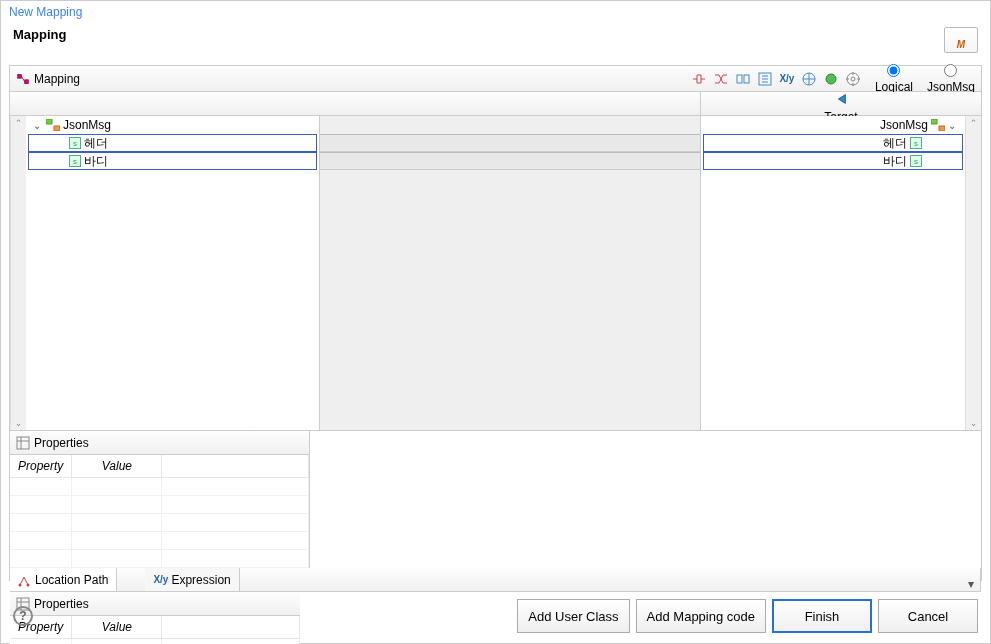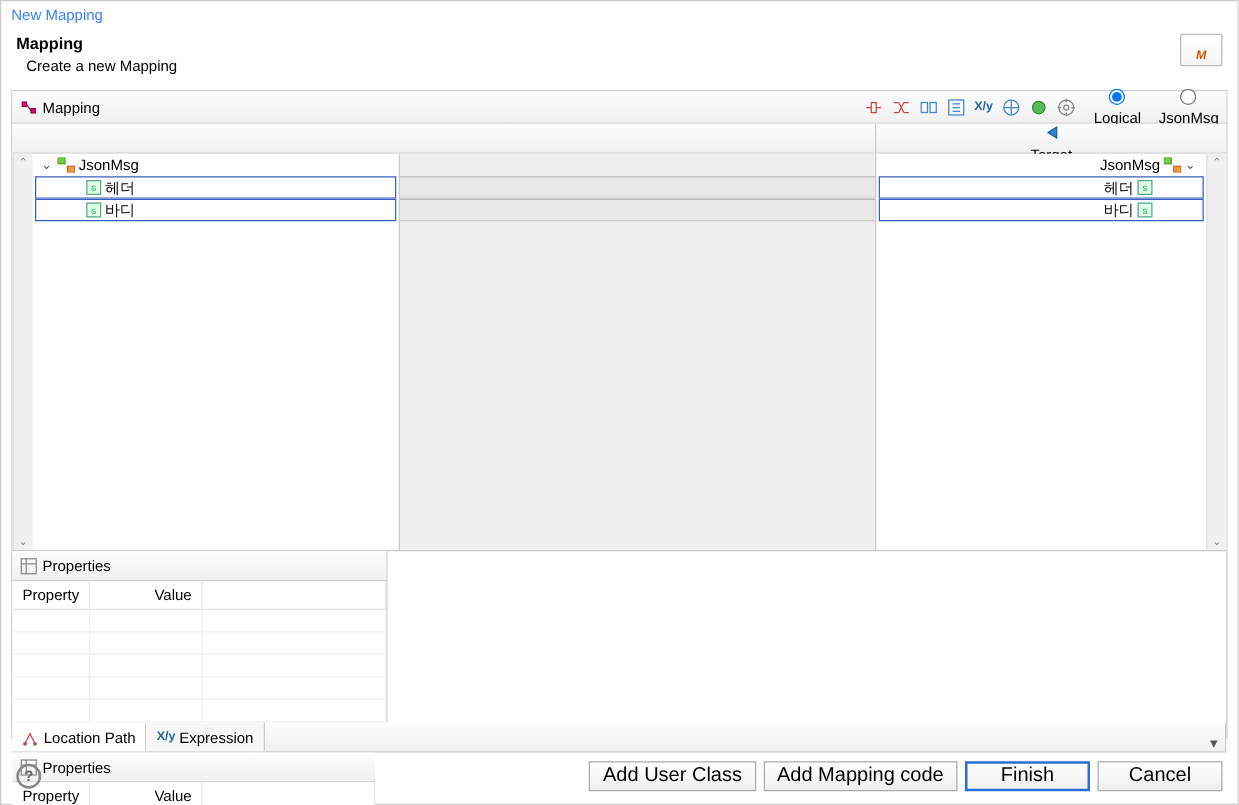--- a/index.html
+++ b/index.html
@@ -142,70 +142,70 @@
     height:24px;
     background: linear-gradient(#fdfdfd,#f0f0f0);
     border-bottom:1px solid #ccc;
     display:flex; align-items:center; padding:0 6px; gap:4px;
   }
   .lp-body { flex:1; background:#fff; overflow:hidden;}
   .prop-table {
     width:100%; border-collapse:collapse; font-size:12px;
   }
   .prop-table th {
-    text-align:right; font-weight:normal; padding:4px 8px;
+    text-align:center; font-weight:normal; padding:4px 8px;
     border-right:1px solid #e6e6e6; border-bottom:1px solid #e6e6e6;
     background:#fff;
+    font-style:italic;
   }
   .prop-table td {
     height:18px; border-right:1px solid #f0f0f0; border-bottom:1px solid #f0f0f0;
   }
   .lp-tabs { display:flex; align-items:flex-end; height:24px;
     background: linear-gradient(#fdfdfd,#f0f0f0);
-    border-bottom:1px solid #ccc;}
+    border-bottom:1px solid #ccc;gap:28px;}
   .lp-tab {
     height:100%; display:flex; align-items:center; gap:3px;
     padding:0 8px; border-right:1px solid #ccc; background:#f7f7f7;
   }
   .lp-tab.active { background:#fff;}
   .lp-tabs .drop { margin-left:auto; padding:0 6px; color:#555;}
 
   
   .footer {
     display:flex; align-items:center;
     padding: 10px 12px;
   }
   .help-icon {
     width:20px;height:20px;border:2px solid #888;border-radius:50%;
     display:flex;align-items:center;justify-content:center;color:#666;font-weight:bold;
   }
   .footer-spacer{flex:1;}
   .btn {
-    min-width:100px; height:24px;
+    min-width:100px; height:34px;
     border:1px solid #aaa; background:linear-gradient(#fff,#efefef);
-    margin-left:6px; font-size:16px;
+    margin-left:6px; font-size:13px;
     display:inline-flex;align-items:center;justify-content:center;
     padding:0 10px;
   }
   .btn.primary { border:2px solid #2a6fd6; }
 
   
   .ico { width:14px; height:14px; display:inline-block;}
 </style>
 </head>
 <body>
 
 <div class="dialog">
 
   <div class="titlebar">New Mapping</div>
 
   <div class="header">
     <div class="header-text">
       <div class="header-title">Mapping</div>
-      <div class="header-sub">Create a new Mapping</div>
     </div>
     <div class="header-icon">
       <span>M</span>
     </div>
   </div>
 
   <div class="body-wrap">
     <div class="mapping-panel">
 
       <div class="mapping-tb">

